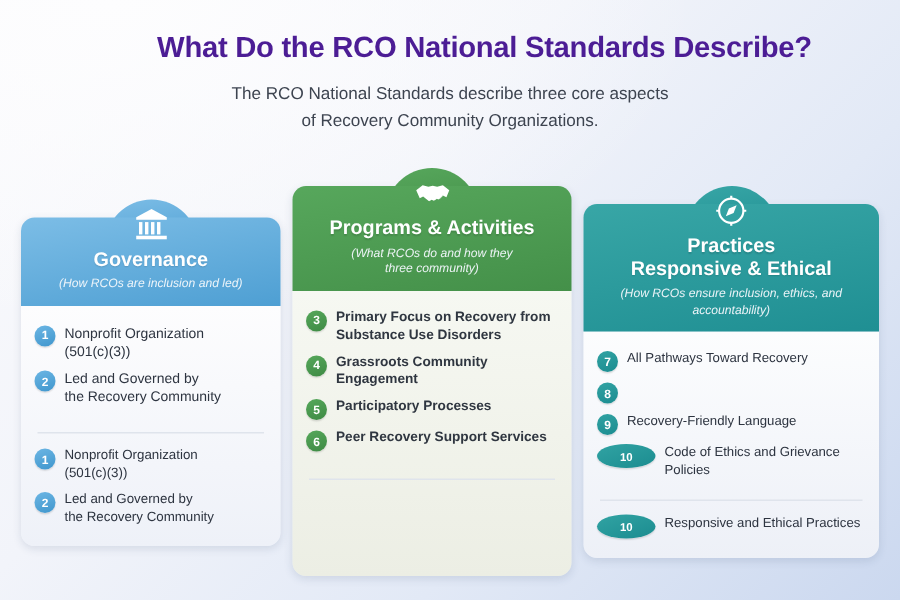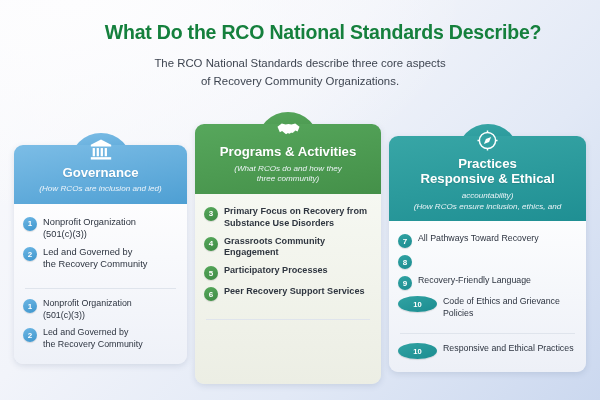--- a/index.html
+++ b/index.html
@@ -9,21 +9,21 @@
     background:
       radial-gradient(ellipse 120% 100% at 12% 0%, #fdfdfe 0%, rgba(253,253,254,0) 55%),
       linear-gradient(135deg, #fbfbfd 0%, #f2f4fa 38%, #e2e9f6 68%, #cbd8ef 100%);
     overflow:hidden;
     position:relative;
   }
 
   
   .header { text-align:center; padding-top:21px; }
   .title {
-    font-size:19.5px; font-weight:bold; color:#15803d;
+    font-size:19.5px; font-weight:bold; color:#4c1d95;
     letter-spacing:-0.2px;
     padding-left:46px;
   }
   .subtitle {
     margin-top:11px; font-size:11.4px; color:#3d4450; line-height:1.55;
   }
   .subtitle span { display:block; }
 
   
   .columns {
@@ -211,22 +211,22 @@
         <path d="M15.2 8.8 10.6 10.7 8.8 15.2l4.6-1.9z" fill="#ffffff" stroke="none"></path>
         <path d="M12 3.1v1.8M12 19.1v1.8M3.1 12h1.8M19.1 12h1.8"></path>
       </svg>
     </div>
     <div class="head">
       <div class="head-title">
         <span style="display:block">Practices</span>
         <span style="display:block">Responsive &amp; Ethical</span>
       </div>
       <div class="head-sub">
+        <span style="display:block">(How RCOs ensure inclusion, ethics, and</span>
         <span style="display:block">accountability)</span>
-        <span style="display:block">(How RCOs ensure inclusion, ethics, and</span>
       </div>
     </div>
     <div class="body">
       <div class="item">
         <span class="badge b-teal">7</span>
         <span class="item-text">All Pathways Toward Recovery</span>
       </div>
       <div class="item">
         <span class="badge b-teal">8</span>
       </div>

